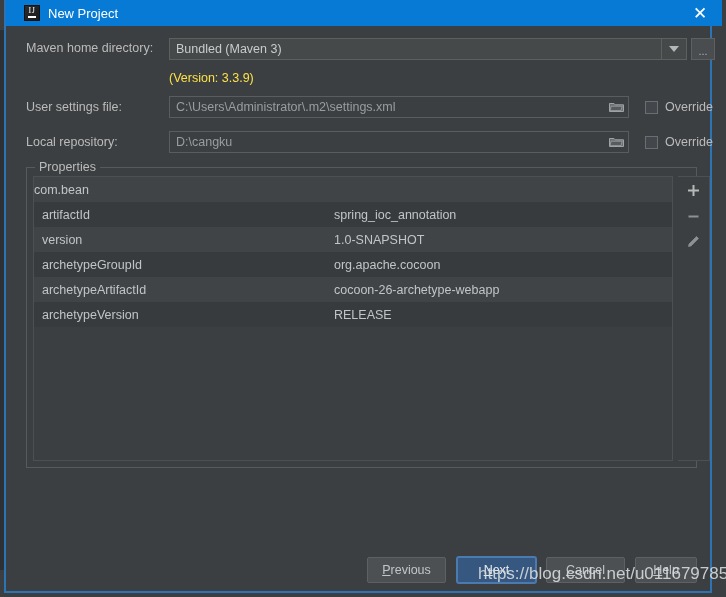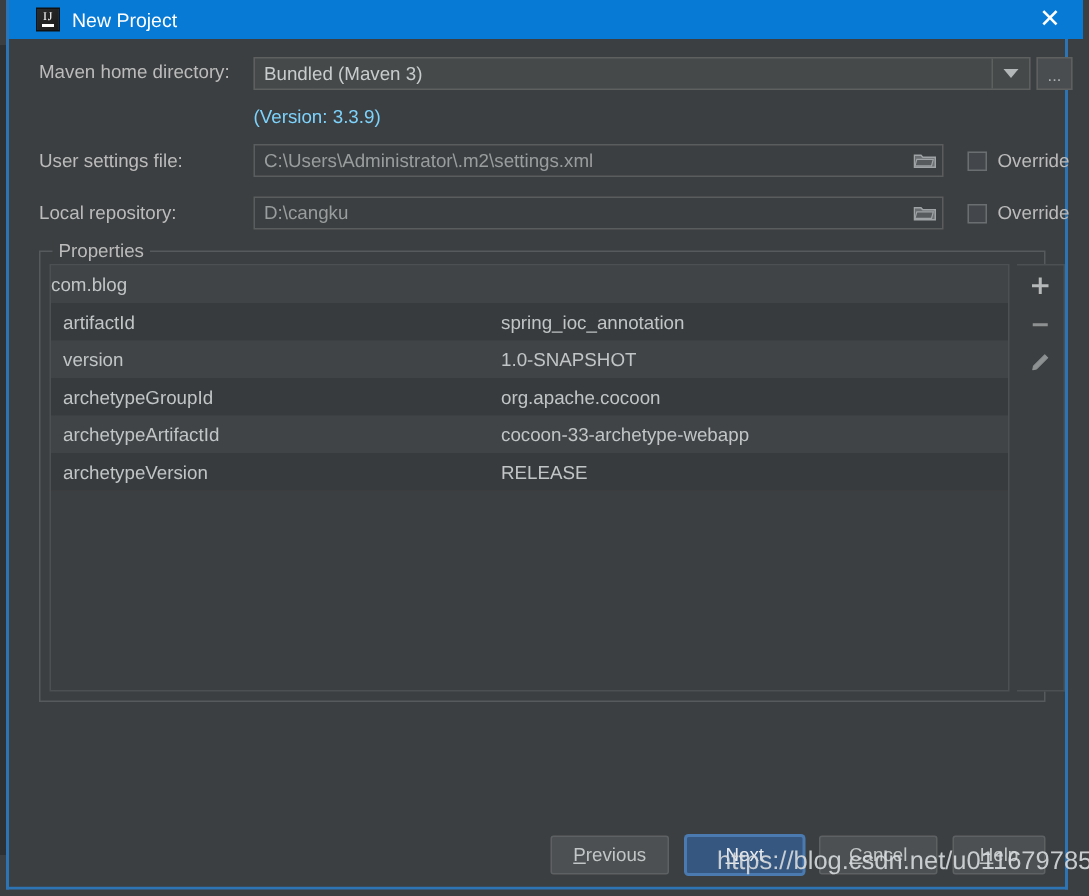--- a/index.html
+++ b/index.html
@@ -157,21 +157,21 @@
     width: 13px; height: 13px;
     background: #43464a;
     border: 1px solid #6b6e70;
     box-sizing: border-box;
     flex: none;
   }
   .checkrow .cklabel { color: #bbbbbb; font-size: 12.5px; margin-left: 7px; white-space: nowrap; }
 
   .version-note {
     position: absolute;
-    color: #7dd3fc; font-size: 12.5px;
+    color: #fde047; font-size: 12.5px;
   }
 
   
   .group {
     position: absolute;
     left: 20px; top: 141px;
     width: 671px; height: 301px;
     border: 1px solid #575a5c;
     box-sizing: border-box;
   }
@@ -327,37 +327,37 @@
       <div class="checkrow" style="left:639px; top:109px;">
         <span class="checkbox"></span>
         <span class="cklabel">Override</span>
       </div>
 
       <div class="group">
         <div class="group-title">Properties</div>
 
         <div class="table-wrap">
           <div class="trow odd">
-            <span class="c-val">com.blog</span>
+            <span class="c-val">com.bean</span>
           </div>
           <div class="trow even">
             <span class="c-key">artifactId</span>
             <span class="c-val">spring_ioc_annotation</span>
           </div>
           <div class="trow odd">
             <span class="c-key">version</span>
             <span class="c-val">1.0-SNAPSHOT</span>
           </div>
           <div class="trow even">
             <span class="c-key">archetypeGroupId</span>
             <span class="c-val">org.apache.cocoon</span>
           </div>
           <div class="trow odd">
             <span class="c-key">archetypeArtifactId</span>
-            <span class="c-val">cocoon-33-archetype-webapp</span>
+            <span class="c-val">cocoon-26-archetype-webapp</span>
           </div>
           <div class="trow even">
             <span class="c-key">archetypeVersion</span>
             <span class="c-val">RELEASE</span>
           </div>
           <div class="table-filler"></div>
         </div>
 
         <div class="side-toolbar">
           <div class="tbtn">

